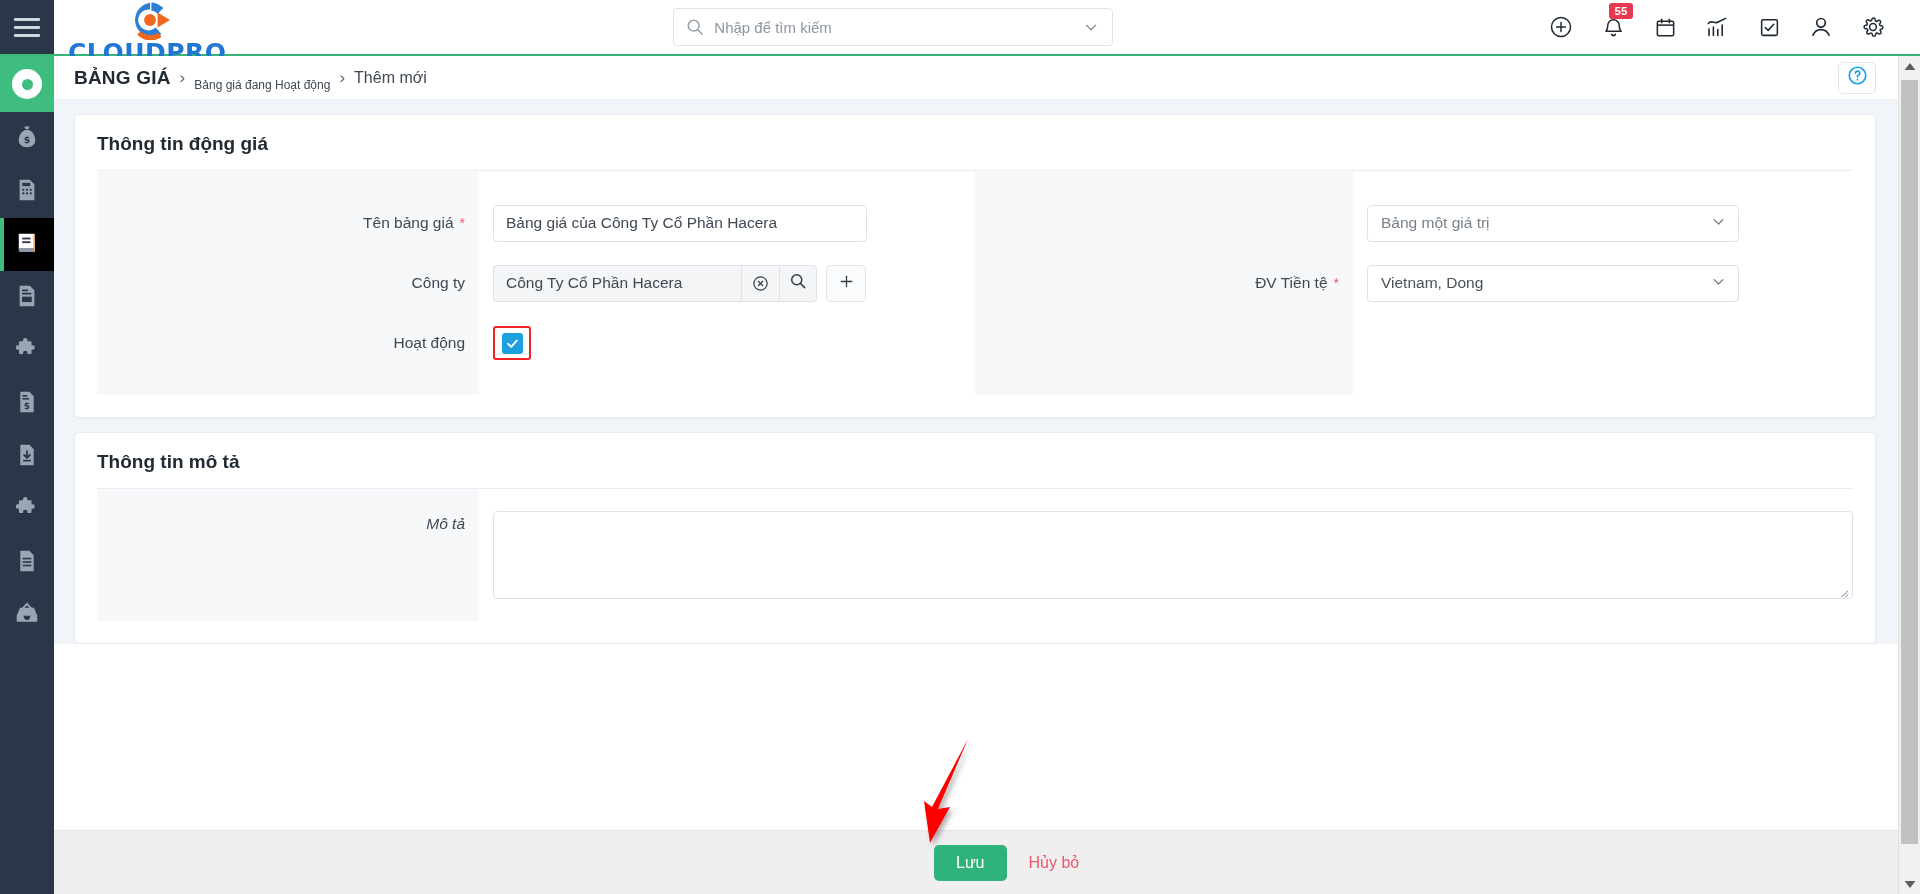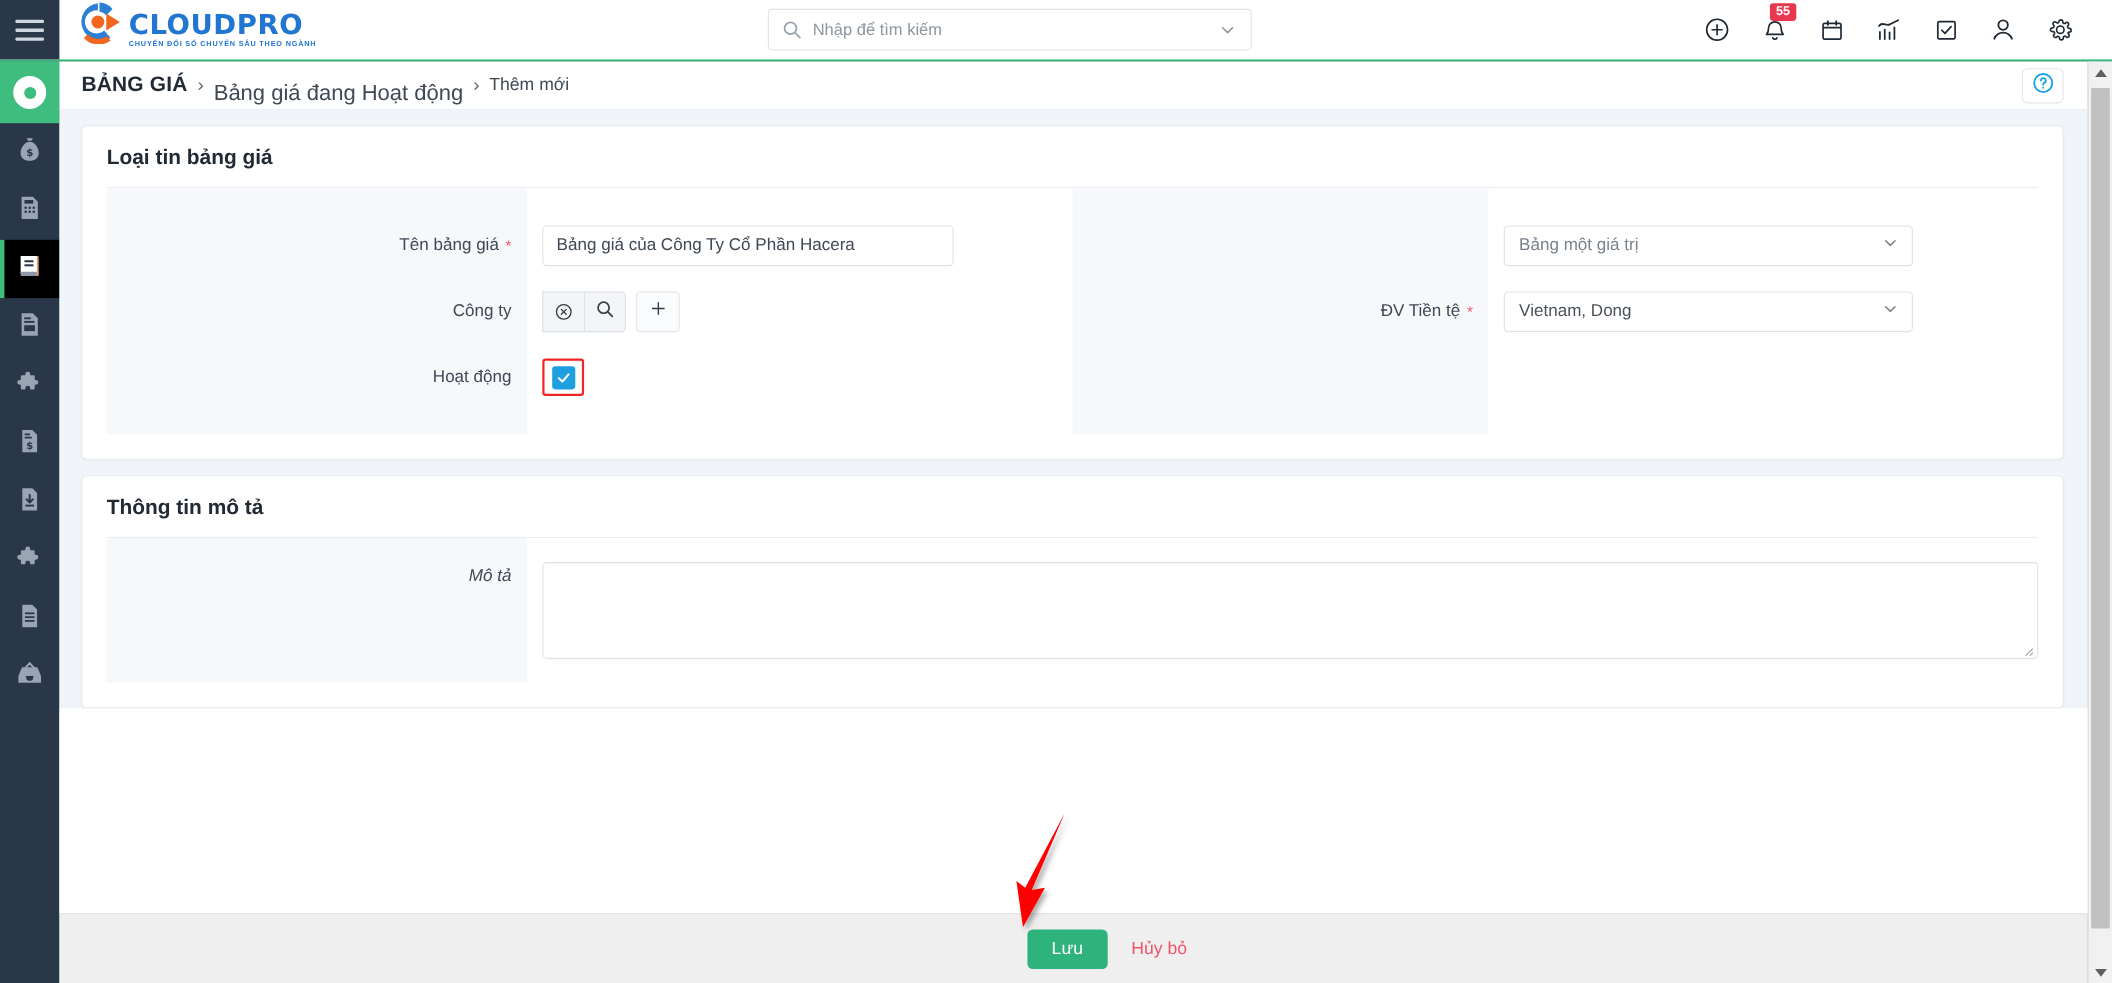--- a/index.html
+++ b/index.html
@@ -12,21 +12,21 @@
   #app { position: relative; width: 1920px; height: 894px; display: flex; flex-direction: column; }
 
   
   .topbar { height: 56px; display: flex; align-items: stretch; background: #ffffff;
             border-bottom: 2px solid #38b677; flex: 0 0 56px; }
   .hamburger-zone { width: 54px; background: #2a3749; display: flex; align-items: center;
                     justify-content: center; cursor: pointer; }
   .hamburger { width: 26px; display: flex; flex-direction: column; gap: 5px; }
   .hamburger span { display: block; height: 3px; background: #cfd6de; border-radius: 1px; }
 
-  .logo-zone { display: flex; padding-left: 14px; }
+  .logo-zone { display: flex; align-items: center; padding-left: 14px; flex-direction: column; }
   .logo-mark { width: 42px; height: 40px; position: relative; margin-right: 7px; }
   .logo-text-wrap { display: flex; flex-direction: column; justify-content: center; }
   .logo-word { font-size: 25px; font-weight: bold; color: #2176d2; letter-spacing: .5px;
                line-height: 1; font-family: "DejaVu Sans", sans-serif; }
   .logo-tag { font-size: 6.6px; font-weight: bold; color: #2176d2; letter-spacing: .75px;
               margin-top: 3px; line-height: 1; }
 
   .search-zone { flex: 1; display: flex; align-items: center; justify-content: center; }
   .search-box { width: 440px; height: 38px; border: 1px solid #dfe3e8; border-radius: 4px;
                 display: flex; align-items: center; padding: 0 12px; background: #fff; }
@@ -64,21 +64,21 @@
 
   
   .content-col { flex: 1; display: flex; flex-direction: column; min-width: 0;
                  background: #15803d; }
 
   .crumbbar { height: 44px; background: #ffffff; display: flex; align-items: center;
               padding: 0 22px 0 20px; border-bottom: 1px solid #eceff3; flex: 0 0 44px; }
   .crumbs { display: flex; align-items: center; gap: 9px; flex: 1; }
   .crumb-main { font-size: 19px; font-weight: bold; color: #222a33; letter-spacing: .2px; }
   .crumb-sep { color: #5d6874; font-size: 17px; line-height: 1; }
-  .crumb-link { font-size: 20px; color: #3f4853; cursor: pointer; margin-top: 15px; }
+  .crumb-link { font-size: 12px; color: #3f4853; cursor: pointer; margin-top: 15px; }
   .crumb-cur { font-size: 16px; color: #3f4853; }
   .help-btn { width: 38px; height: 32px; border: 1px solid #e2e6ea; border-radius: 5px;
               display: flex; align-items: center; justify-content: center; cursor: pointer;
               background: #fff; }
 
   .scroll-area { flex: 1; background: #f1f5f9; overflow: hidden; position: relative;
                  display: flex; flex-direction: column; }
 
   .card { background: #ffffff; border: 1px solid #e8ecf1; border-radius: 5px;
           margin: 14px 22px 0 20px; box-shadow: 0 1px 2px rgba(20,30,50,.05); }
@@ -396,21 +396,21 @@
               <path d="M9.6 9.4a2.5 2.5 0 1 1 3.3 2.4c-.7.3-1 .9-1 1.6v.4" stroke-linecap="round"></path>
               <circle cx="11.9" cy="16.8" r="1.05" fill="#17a2e8" stroke="none"></circle>
             </svg>
           </span>
         </div>
       </div>
 
       <div class="scroll-area">
 
         <div class="card">
-          <div class="card-title">Loại tin bảng giá</div>
+          <div class="card-title">Thông tin động giá</div>
           <div class="card-rule"></div>
           <div class="card-body" style="padding:0 22px 22px 22px;">
 
             <div class="fgroup">
               <div class="lbl-pane" style="width:382px;">
                 <div class="row-lbl">
                   <span>Tên bảng giá</span>
                   <span class="req">*</span>
                 </div>
                 <div class="row-lbl">
@@ -419,20 +419,21 @@
                 <div class="row-lbl">
                   <span>Hoạt động</span>
                 </div>
               </div>
               <div class="in-pane">
                 <div class="row-in">
                   <input class="txt" style="width: 374px;" type="text" value="Bảng giá của Công Ty Cổ Phần Hacera">
                 </div>
                 <div class="row-in">
                   <div class="lookup">
+                    <div class="lk-field">Công Ty Cổ Phần Hacera</div>
                     <div class="lk-btn mid">
                       <svg width="19" height="19" viewBox="0 0 24 24" fill="none" stroke="#333b44" stroke-width="1.5">
                         <circle cx="12" cy="12" r="8.4"></circle>
                         <line x1="9.2" y1="9.2" x2="14.8" y2="14.8" stroke-linecap="round"></line>
                         <line x1="14.8" y1="9.2" x2="9.2" y2="14.8" stroke-linecap="round"></line>
                       </svg>
                     </div>
                     <div class="lk-btn last">
                       <span>
                         <svg width="18" height="18" viewBox="0 0 20 20" fill="none" stroke="#333b44" stroke-width="1.7">

